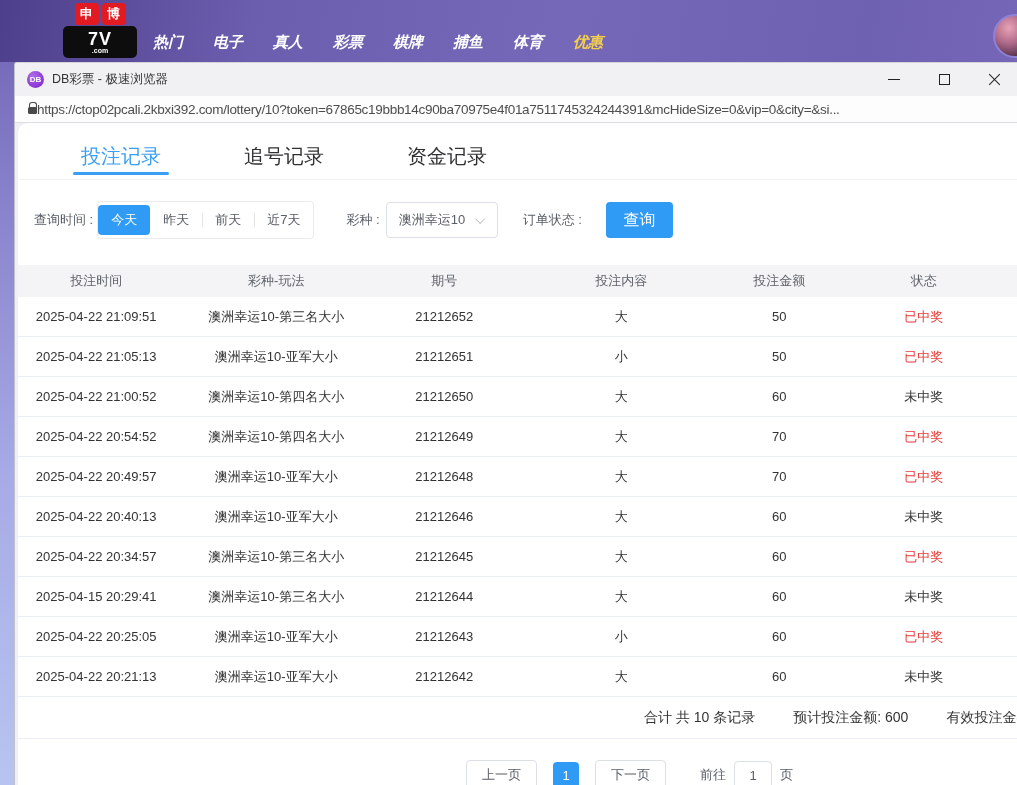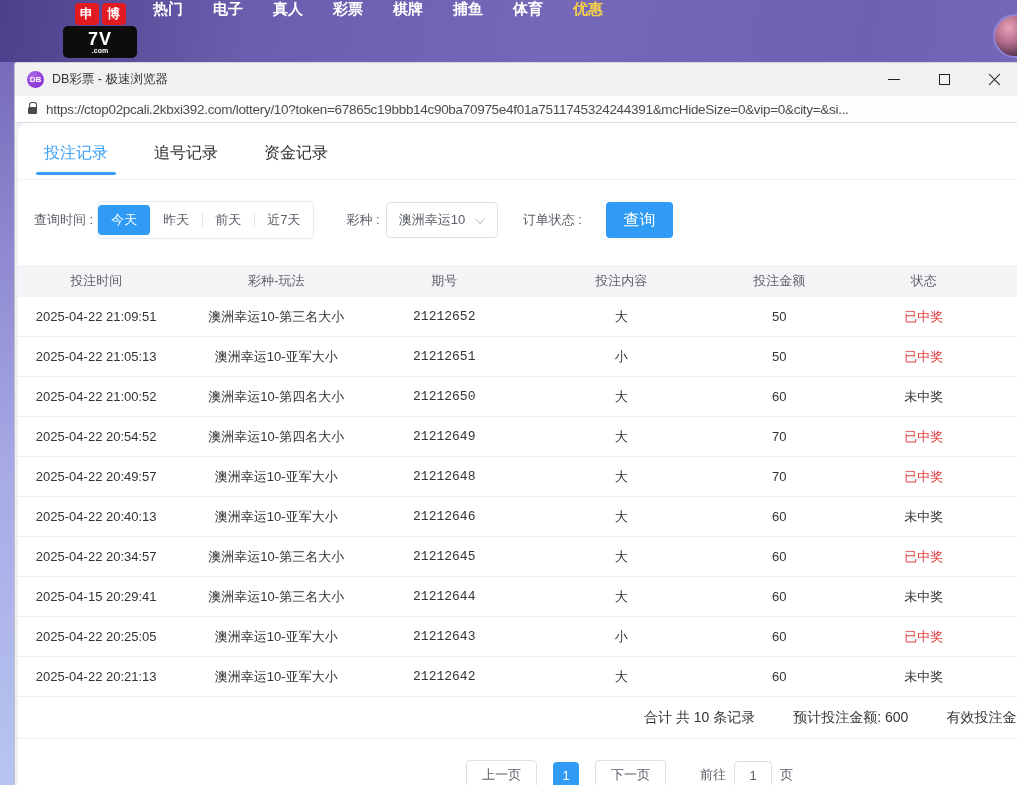--- a/index.html
+++ b/index.html
@@ -14,21 +14,21 @@
   .site-header {
     position:absolute; left:0; top:0; width:1017px; height:62px;
     background:linear-gradient(100deg,#4e3f8c 0%,#6c5eae 25%,#7668b8 55%,#6f61b1 85%,#7566b7 100%);
   }
   .logo { position:absolute; left:73px; top:3px; width:54px; display:flex; flex-direction:column; align-items:center; }
   .logo-badges { display:flex; gap:3px; margin-bottom:1px; }
   .logo-badge { width:24px; height:22px; background:#e21b23; border-radius:4px; color:#fff; font-size:13px; font-weight:bold; display:flex; align-items:center; justify-content:center; }
   .logo-black { width:74px; height:32px; background:#0d0d0d; border-radius:5px; color:#fff; display:flex; flex-direction:column; align-items:center; justify-content:center; line-height:1; }
   .logo-main { font-size:18px; font-weight:bold; letter-spacing:1px; }
   .logo-sub { font-size:7px; font-weight:bold; margin-top:-1px; }
-  .main-nav { position:absolute; left:138px; top:0; height:52px; display:flex; align-items:flex-start; }
+  .main-nav { position:absolute; left:138px; top:0; height:52px; display:flex; align-items:flex-end;font-style:italic; }
   .nav-item { width:60px; text-align:center; color:#ffffff; font-size:15px; font-weight:bold; cursor:pointer; }
   .nav-item.active { color:#f5d04a; }
   .avatar {
     position:absolute; left:993px; top:14px; width:44px; height:44px; border-radius:50%;
     background:radial-gradient(circle at 35% 30%,#e8a3b5 0%,#b06a8a 40%,#5a3550 75%,#38203a 100%);
     border:2px solid #8e83d6;
   }
 
   
   .window {
@@ -50,48 +50,48 @@
   .ctl-close-glyph { position:relative; width:13px; height:13px; }
   .ctl-close-glyph::before,.ctl-close-glyph::after {
     content:''; position:absolute; left:-1px; top:5.6px; width:15px; height:0; border-top:1.6px solid #222;
   }
   .ctl-close-glyph::before { transform:rotate(45deg); }
   .ctl-close-glyph::after { transform:rotate(-45deg); }
 
   .urlbar { height:27px; background:#fdfdfd; border-bottom:1px solid #dcdce0; display:flex; align-items:center; }
   .lock-icon { width:9px; height:7px; background:#4a4a4a; border-radius:1.5px; position:relative; margin-left:13px; margin-top:3px; }
   .lock-icon::before { content:''; position:absolute; top:-5px; left:1.2px; width:6px; height:6px; border:1.5px solid #4a4a4a; border-bottom:none; border-radius:3px 3px 0 0; }
-  .url-text { margin-left:9px; font-size:13.5px; color:#4d4d4d; letter-spacing:-0.3px; white-space:nowrap; }
+  .url-text { font-size:13.5px; color:#4d4d4d; letter-spacing:-0.3px; white-space:nowrap; }
 
   
   .viewport { height:662px; background:#eef0f5; overflow:hidden; }
   .card { margin-left:3px; width:1003px; height:100%; background:#fff; border-radius:10px 0 0 0; position:relative; }
 
   .tabbar { display:flex; gap:46px; padding-left:26px; padding-top:20px; height:57px; border-bottom:1px solid #f2f2f4; }
-  .tab { font-size:16px; color:#303133; padding-bottom:12px; position:relative; cursor:pointer; }
+  .tab { font-size:20px; color:#303133; padding-bottom:12px; position:relative; cursor:pointer;margin-left:37px; }
   .tab.active { color:#3a9ff2; }
   .tab.active::after { content:''; position:absolute; left:-8px; right:-8px; bottom:4px; height:3.5px; border-radius:2px; background:#3a9ff2; }
 
   .filterbar { display:flex; align-items:center; height:38px; margin-top:21px; font-size:13px; color:#5a5e66; }
   .flabel { white-space:nowrap; }
   .time-group { display:flex; align-items:center; border:1px solid #e8eaee; border-radius:4px; height:38px; margin-left:4px; overflow:hidden; }
   .time-opt { padding:0 13px; height:36px; display:flex; align-items:center; color:#5a5e66; cursor:pointer; position:relative; white-space:nowrap; }
   .time-opt.divided::before { content:''; position:absolute; left:0; top:11px; bottom:11px; border-left:1px solid #e4e4e8; }
   .time-opt.active { background:#2f9bf4; color:#fff; border-radius:4px; height:30px; }
   .select { display:flex; align-items:center; justify-content:space-between; border:1px solid #dcdfe6; border-radius:4px; height:36px; padding:12px 12px; color:#5a5e66; background:#fff; cursor:pointer; }
   .chevron-down { width:7px; height:7px; border-left:1.5px solid #c0c4cc; border-bottom:1.5px solid #c0c4cc; transform:rotate(-45deg) translateY(-2px); }
   .search-btn { width:67px; height:36px; background:#2f9bf4; color:#fff; border:none; border-radius:4px; font-size:16px; cursor:pointer; font-family:inherit; }
 
   
   .table { margin-top:26px; }
   .trow { display:flex; align-items:center; }
   .thead { height:32px; background:#f4f4f6; font-size:13px; color:#5f6268; }
   .tbody-row { height:40px; font-size:13px; color:#333; border-bottom:1px solid #ebeef5; background:#fff; }
   .cell { text-align:center; white-space:nowrap; overflow:hidden; }
-  .c1 { width:15.6%; } .c2 { width:20.3%; } .c3 { width:13.2%;font-family:Liberation Mono, monospace; }
+  .c1 { width:15.6%; } .c2 { width:20.3%; } .c3 { width:13.2%; }
   .c4 { width:22.1%; } .c5 { width:9.4%; } .c6 { width:19.4%; }
   .status-won { color:#e63c3c; }
   .status-lost { color:#333; }
 
   .summary { position:relative; height:42px; border-bottom:1px solid #ebeef5; }
   .summary-items { position:absolute; left:626px; top:0; height:100%; display:flex; align-items:center; gap:38px; font-size:14px; color:#333; white-space:nowrap; }
 
   
   .pagination { position:absolute; left:448px; top:637px; display:flex; align-items:center; gap:16px; font-size:13px; color:#5a5e66; }
   .page-btn { height:30px; padding:0 15px; border:1px solid #dcdfe6; border-radius:4px; background:#fff; color:#5a5e66; font-size:13px; display:flex; align-items:center; cursor:pointer; font-family:inherit; }

